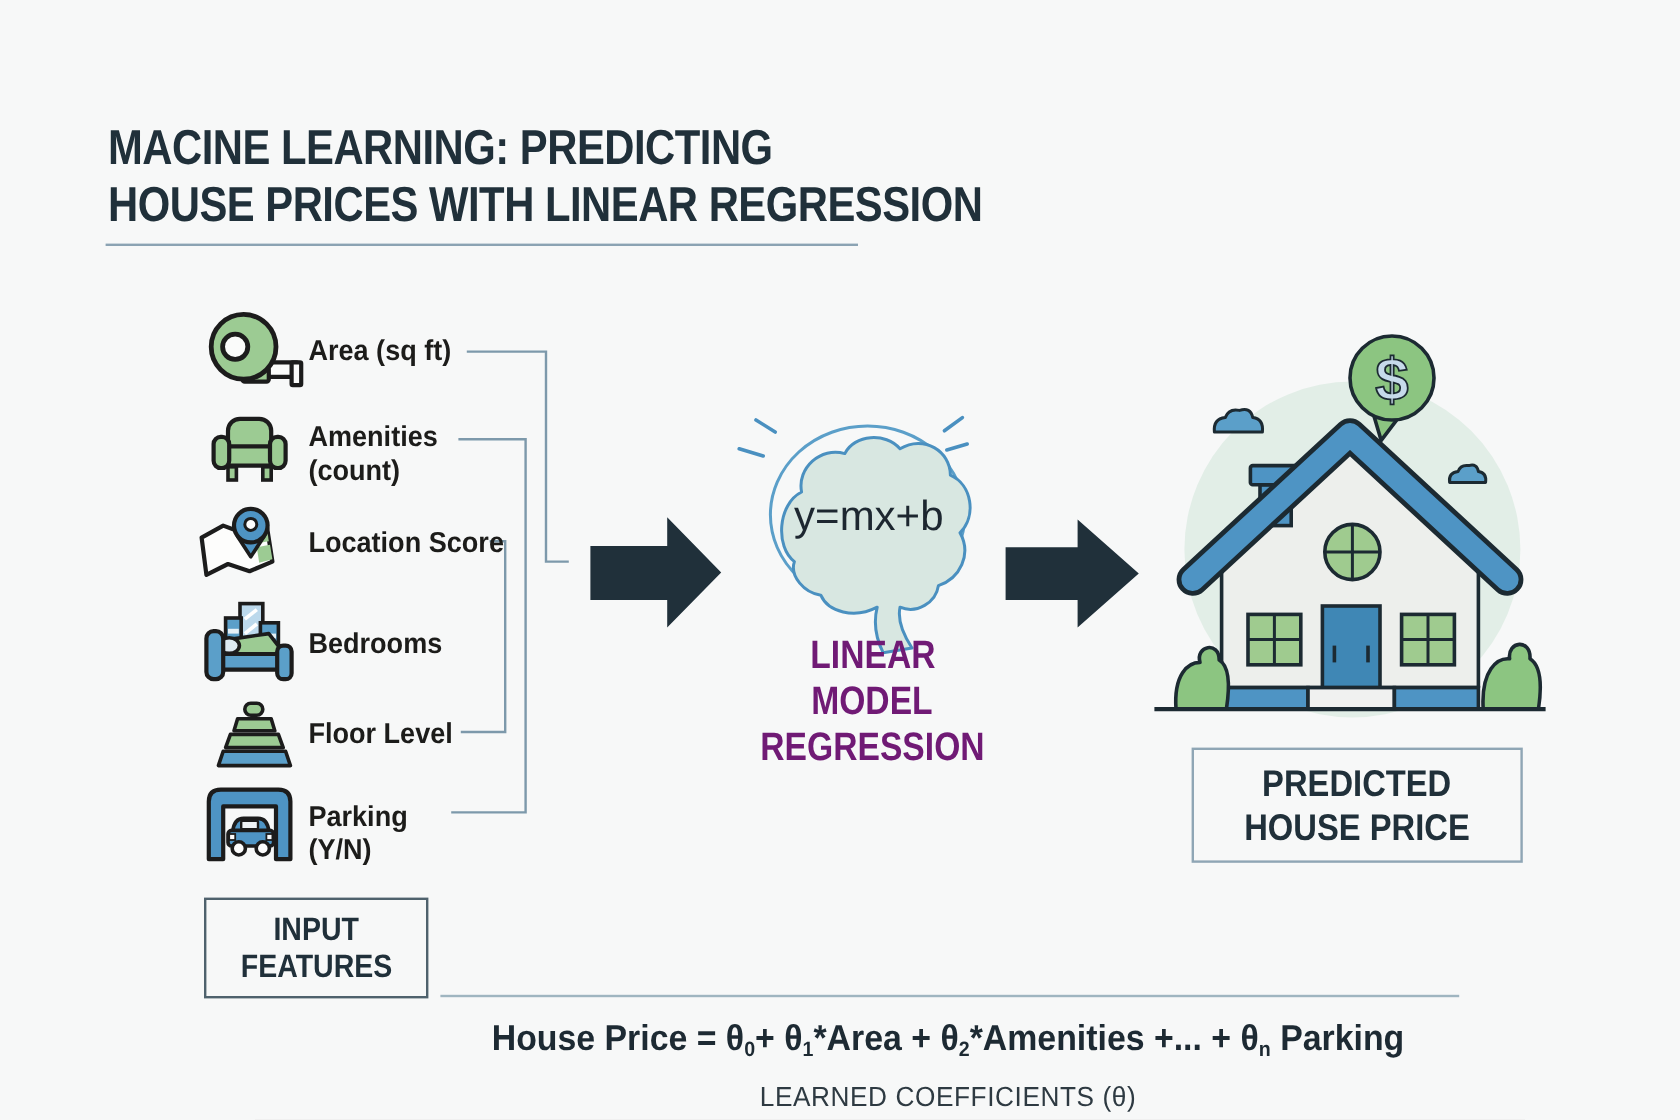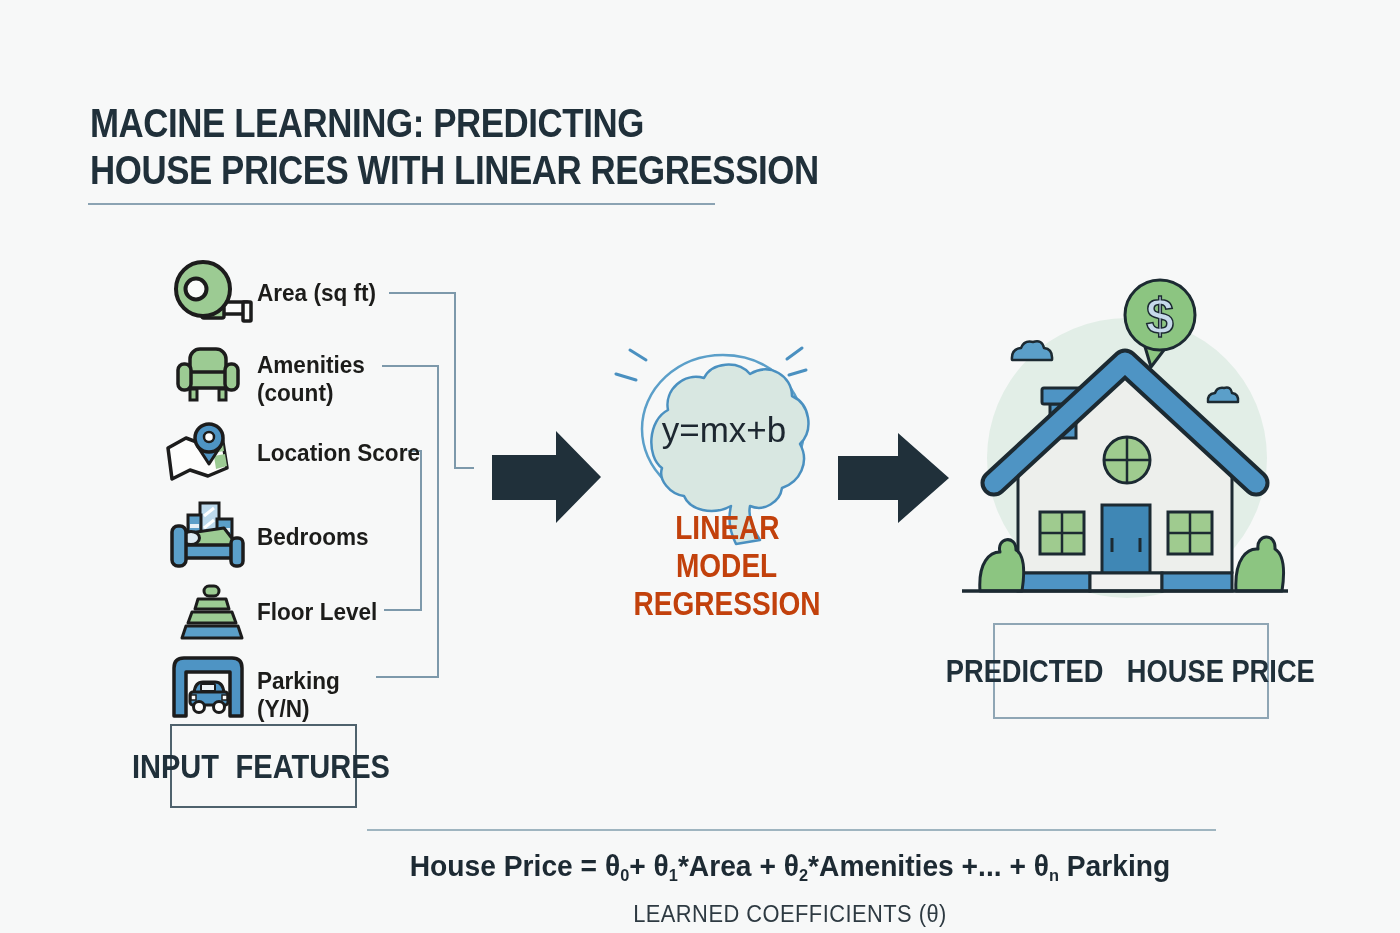--- a/index.html
+++ b/index.html
@@ -16,29 +16,29 @@
   }
   .hline{position:absolute;height:2px;background:#8ba3b3;}
   #title-underline{left:88px;top:203px;width:627px;}
   #bottom-line{left:367px;top:829px;width:849px;background:#9fb5c0;}
   .feature-label{
     position:absolute;left:257px;font-size:24px;font-weight:700;color:#1c1c1a;
     line-height:28px;white-space:nowrap;transform:scaleX(0.94);transform-origin:left top;
   }
   .box{
     position:absolute;border:2px solid #4f626d;background:transparent;
-    display:flex;flex-direction:row;align-items:center;justify-content:center;
+    display:flex;flex-direction:column;align-items:center;justify-content:center;
     color:#20303a;font-weight:700;text-align:center;
   }
-  #input-box{left:170px;top:724px;width:183px;height:80px;font-size:33px;line-height:31px;}
+  #input-box{left:170px;top:748px;width:183px;height:80px;font-size:27px;line-height:31px;}
   #output-box{left:993px;top:623px;width:272px;height:92px;font-size:31px;line-height:37px;border-color:#8fa6b5;}
   .cond{display:inline-block;transform:scaleX(0.88);transform-origin:center;white-space:nowrap;}
   .model-label{
-    position:absolute;left:577px;top:509px;width:300px;text-align:center;
-    font-weight:700;font-size:33px;line-height:38px;color:#c2410c;
+    position:absolute;left:577px;top:527px;width:300px;text-align:center;
+    font-weight:700;font-size:33px;line-height:38px;color:#701a75;
   }
   .model-label .cond{transform:scaleX(0.85);}
   .formula{
     position:absolute;left:290px;top:849px;width:1000px;text-align:center;
     font-size:30px;font-weight:700;color:#1d2a33;white-space:nowrap;
     transform:scaleX(0.94);transform-origin:center top;
   }
   .formula sub{font-size:0.58em;font-weight:700;vertical-align:-0.28em;}
   .footnote{
     position:absolute;left:290px;top:901px;width:1000px;text-align:center;

